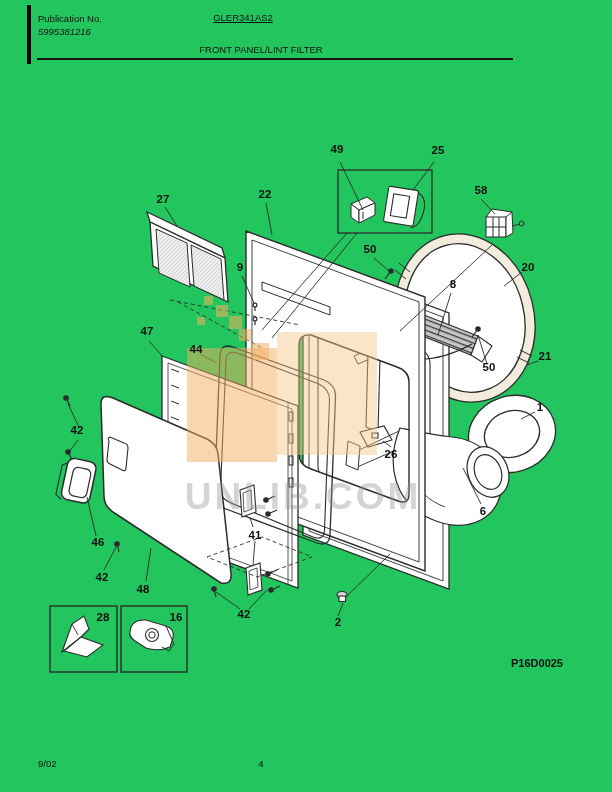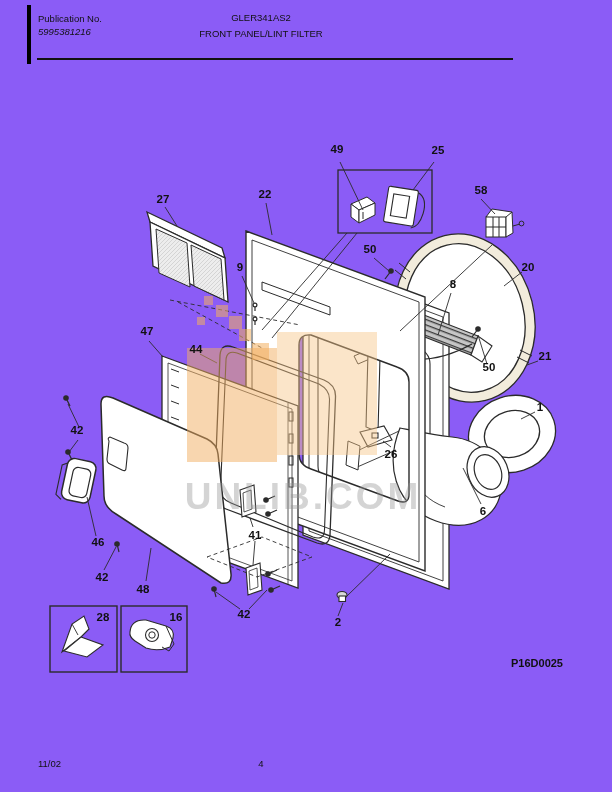--- a/index.html
+++ b/index.html
@@ -1,16 +1,16 @@
 <!DOCTYPE html>
 <html><head>
 <meta charset="utf-8">
 <style>
   html,body{margin:0;padding:0;background:#e8e8e8;}
-  .page{position:relative;width:612px;height:792px;background:#8b5cf6;
+  .page{position:relative;width:612px;height:792px;background:#22c55e;
         font-family:"Liberation Sans",sans-serif;color:#111;overflow:hidden;margin:0 auto;}
   .abs{position:absolute;}
   .hdr-small{font-size:9.5px;line-height:13px;}
   .hdr-center{font-size:9.5px;transform:translateX(-50%);white-space:nowrap;}
   .rule{height:1.6px;background:#111;}
   .black-tab{background:#000;}
   .ftr{font-size:9.5px;}
   svg text{font-family:"Liberation Sans",sans-serif;}
   .callout{font-size:11.5px;font-weight:bold;fill:#111;}
   .pcode{font-size:11px;font-weight:bold;fill:#111;}
@@ -18,22 +18,22 @@
 </style>
 </head>
 <body>
 
 <div class="page">
 
   <div class="abs black-tab" style="left:27px;top:5px;width:3.5px;height:59px;"></div>
 
   <div class="abs hdr-small" style="left:38px;top:12px;">Publication No.</div>
   <div class="abs hdr-small" style="left:38px;top:25px;font-style:italic;">5995381216</div>
-  <div class="abs hdr-center" style="left:261px;top:12px;">GLER341AS2</div>
-  <div class="abs hdr-center" style="left:261px;top:28px;">FRONT PANEL/LINT FILTER</div>
+  <div class="abs hdr-center" style="left:243px;top:12px;text-decoration:underline;">GLER341AS2</div>
+  <div class="abs hdr-center" style="left:261px;top:44px;">FRONT PANEL/LINT FILTER</div>
   <div class="abs rule" style="left:37px;top:58px;width:476px;"></div>
 
   <svg class="abs" style="left:0;top:0;" width="612" height="792" viewBox="0 0 612 792">
     <defs>
       <pattern id="hatch" width="5" height="5" patternUnits="userSpaceOnUse" patternTransform="rotate(111)">
         <rect width="5" height="5" fill="#c6c6c6"></rect>
         <line x1="0" y1="0" x2="0" y2="5" stroke="#3a3a3a" stroke-width="2.6"></line>
       </pattern>
       <pattern id="mesh" width="4" height="4" patternUnits="userSpaceOnUse">
         <rect width="4" height="4" fill="#ededed"></rect>
@@ -283,16 +283,16 @@
       <text class="callout" x="483" y="515" text-anchor="middle">6</text>
       <text class="callout" x="244" y="618" text-anchor="middle">42</text>
       <text class="callout" x="338" y="626" text-anchor="middle">2</text>
       <text class="callout" x="103" y="621" text-anchor="middle">28</text>
       <text class="callout" x="176" y="621" text-anchor="middle">16</text>
     </g>
 
     <text class="pcode" x="537" y="667" text-anchor="middle">P16D0025</text>
   </svg>
 
-  <div class="abs ftr" style="left:38px;top:758px;">11/02</div>
+  <div class="abs ftr" style="left:38px;top:758px;">9/02</div>
   <div class="abs ftr" style="left:261px;top:758px;transform:translateX(-50%);">4</div>
 
 </div>
 
 </body></html>

